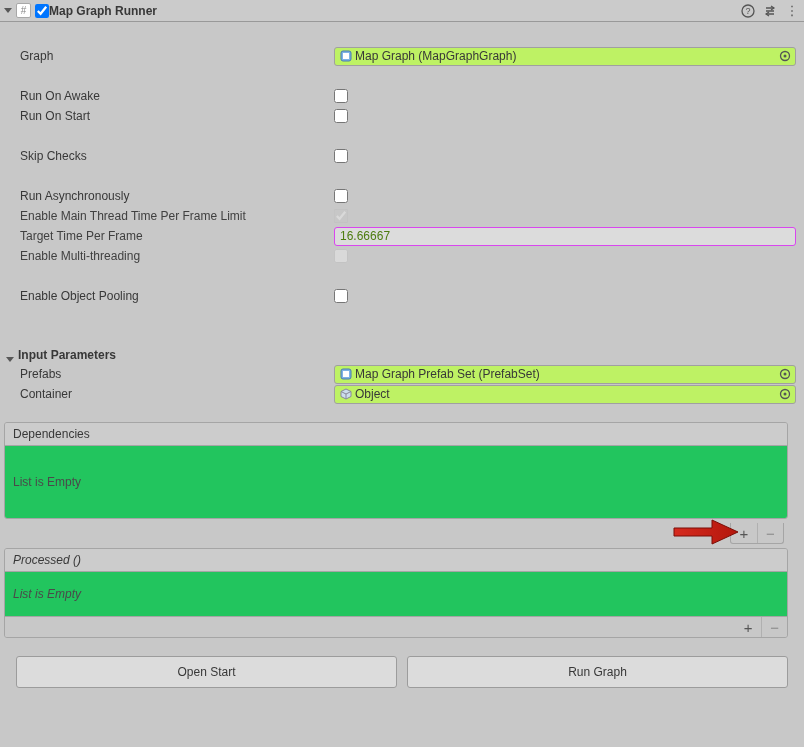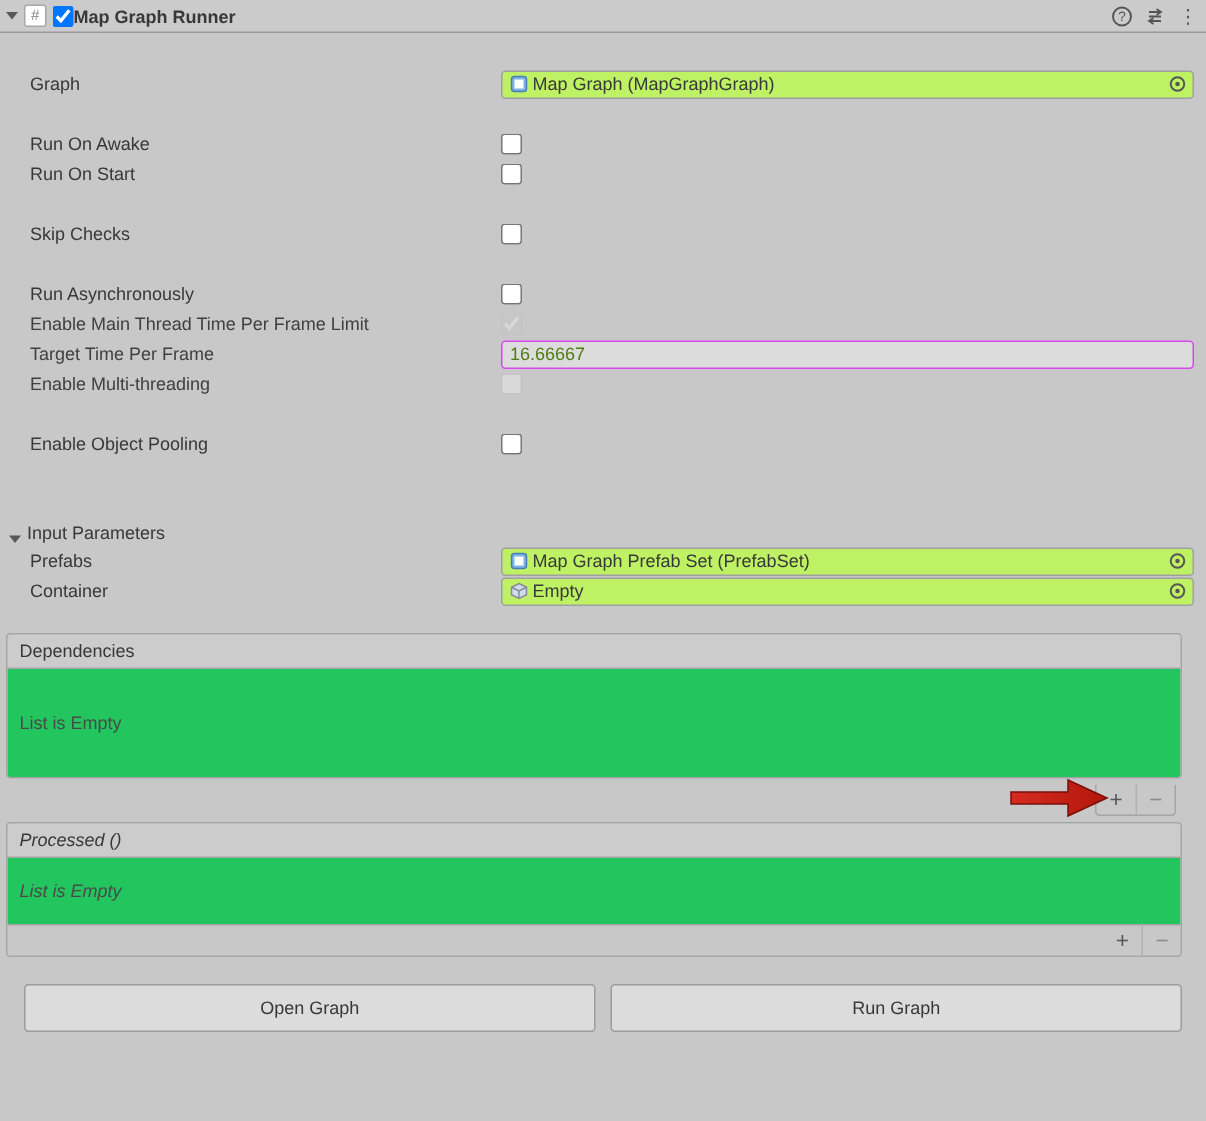--- a/index.html
+++ b/index.html
@@ -103,21 +103,21 @@
 
   input[type="checkbox"] {
     width: 14px; height: 14px;
     margin:0;
   }
   input[type="checkbox"][disabled] { opacity: .55; }
 
   .section-title {
     display:flex; align-items:flex-end;
     padding: 2px 2px;
-    font-weight:400;
+    font-weight:700;
   }
 
   .list-box {
     margin: 6px 12px 0 0;
     border: 1px solid #a5a5a5;
     border-radius: 3px;
     overflow: hidden;
   }
   .list-header {
     background: #ccc;
@@ -324,21 +324,21 @@
   <div class="row">
     <div class="label">Container</div>
     <div class="field">
       <div class="objfield">
         <span class="objicon">
           <svg width="12" height="12" viewBox="0 0 12 12">
               <path d="M6 1l5 2.5v5L6 11 1 8.5v-5z" fill="#cde" stroke="#889"></path>
               <path d="M1 3.5L6 6l5-2.5M6 6v5" stroke="#889" fill="none"></path>
             </svg>
         </span>
-        <span>Empty</span>
+        <span>Object</span>
         <span class="picker">
           <svg width="12" height="12" viewBox="0 0 12 12">
               <circle cx="6" cy="6" r="4.5" fill="none" stroke="#555" stroke-width="1.3"></circle>
               <circle cx="6" cy="6" r="1.5" fill="#555"></circle>
             </svg>
         </span>
       </div>
     </div>
   </div>
 
@@ -370,17 +370,17 @@
   <div class="list-box withfooter" style="margin-top:4px;font-style:italic;">
     <div class="list-header">Processed ()</div>
     <div class="list-body">List is Empty</div>
     <div class="inner-footer">
       <div class="pm-btn">+</div>
       <div class="pm-btn minus">−</div>
     </div>
   </div>
 
   <div class="btn-row">
-    <div class="big-btn">Open Graph</div>
+    <div class="big-btn">Open Start</div>
     <div class="big-btn">Run Graph</div>
   </div>
 
 </div>
 
 </body></html>

